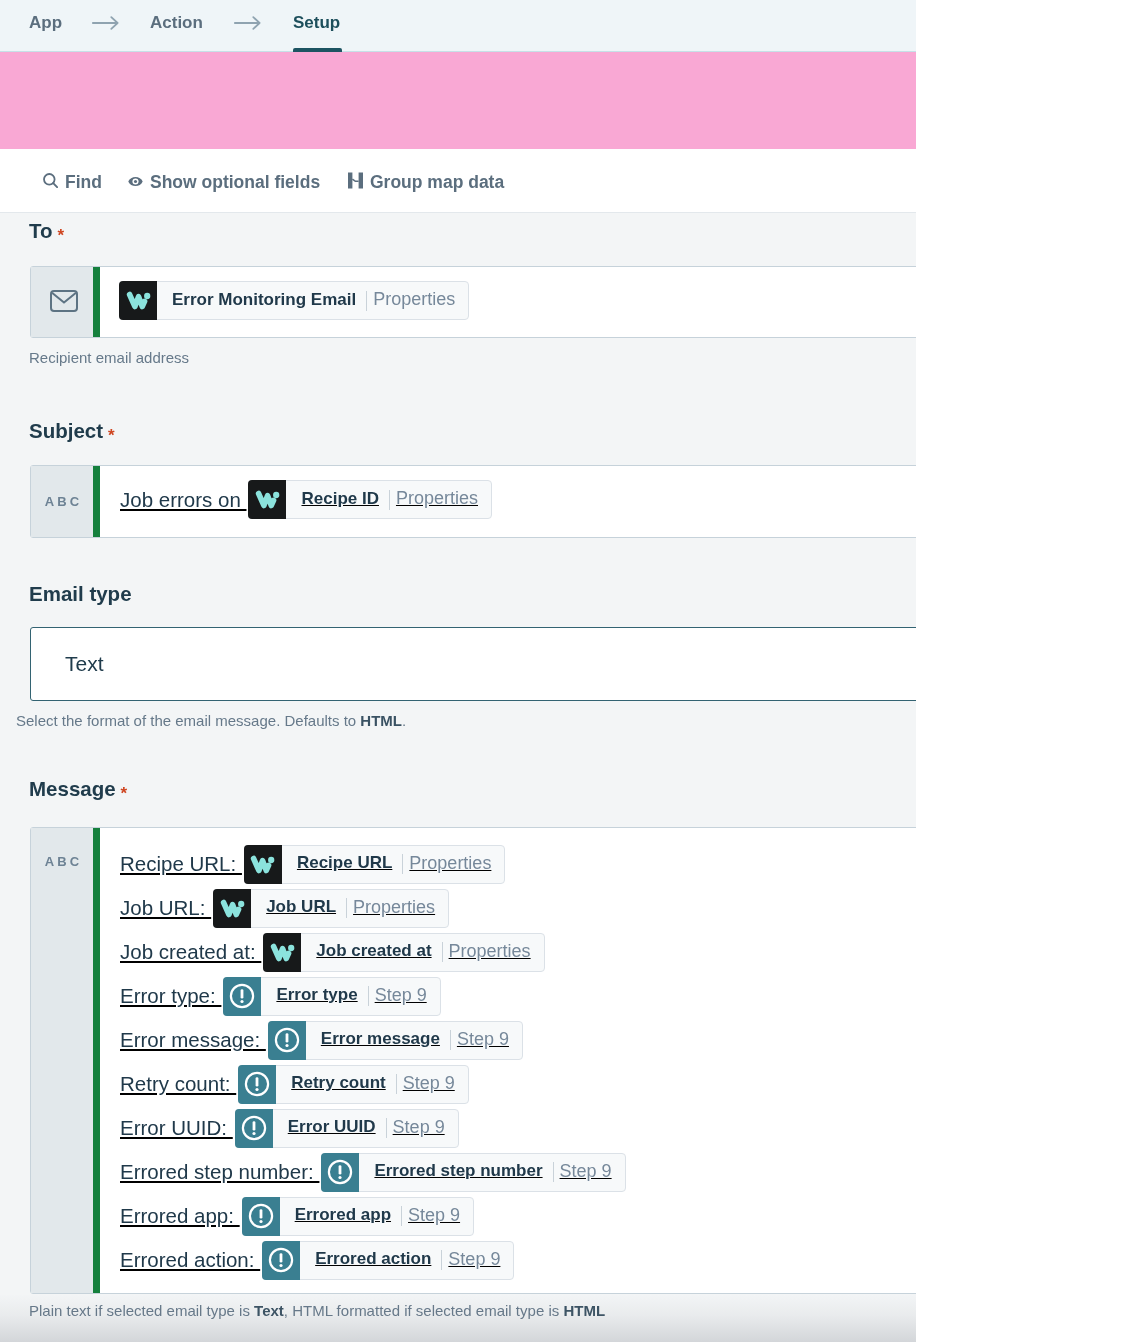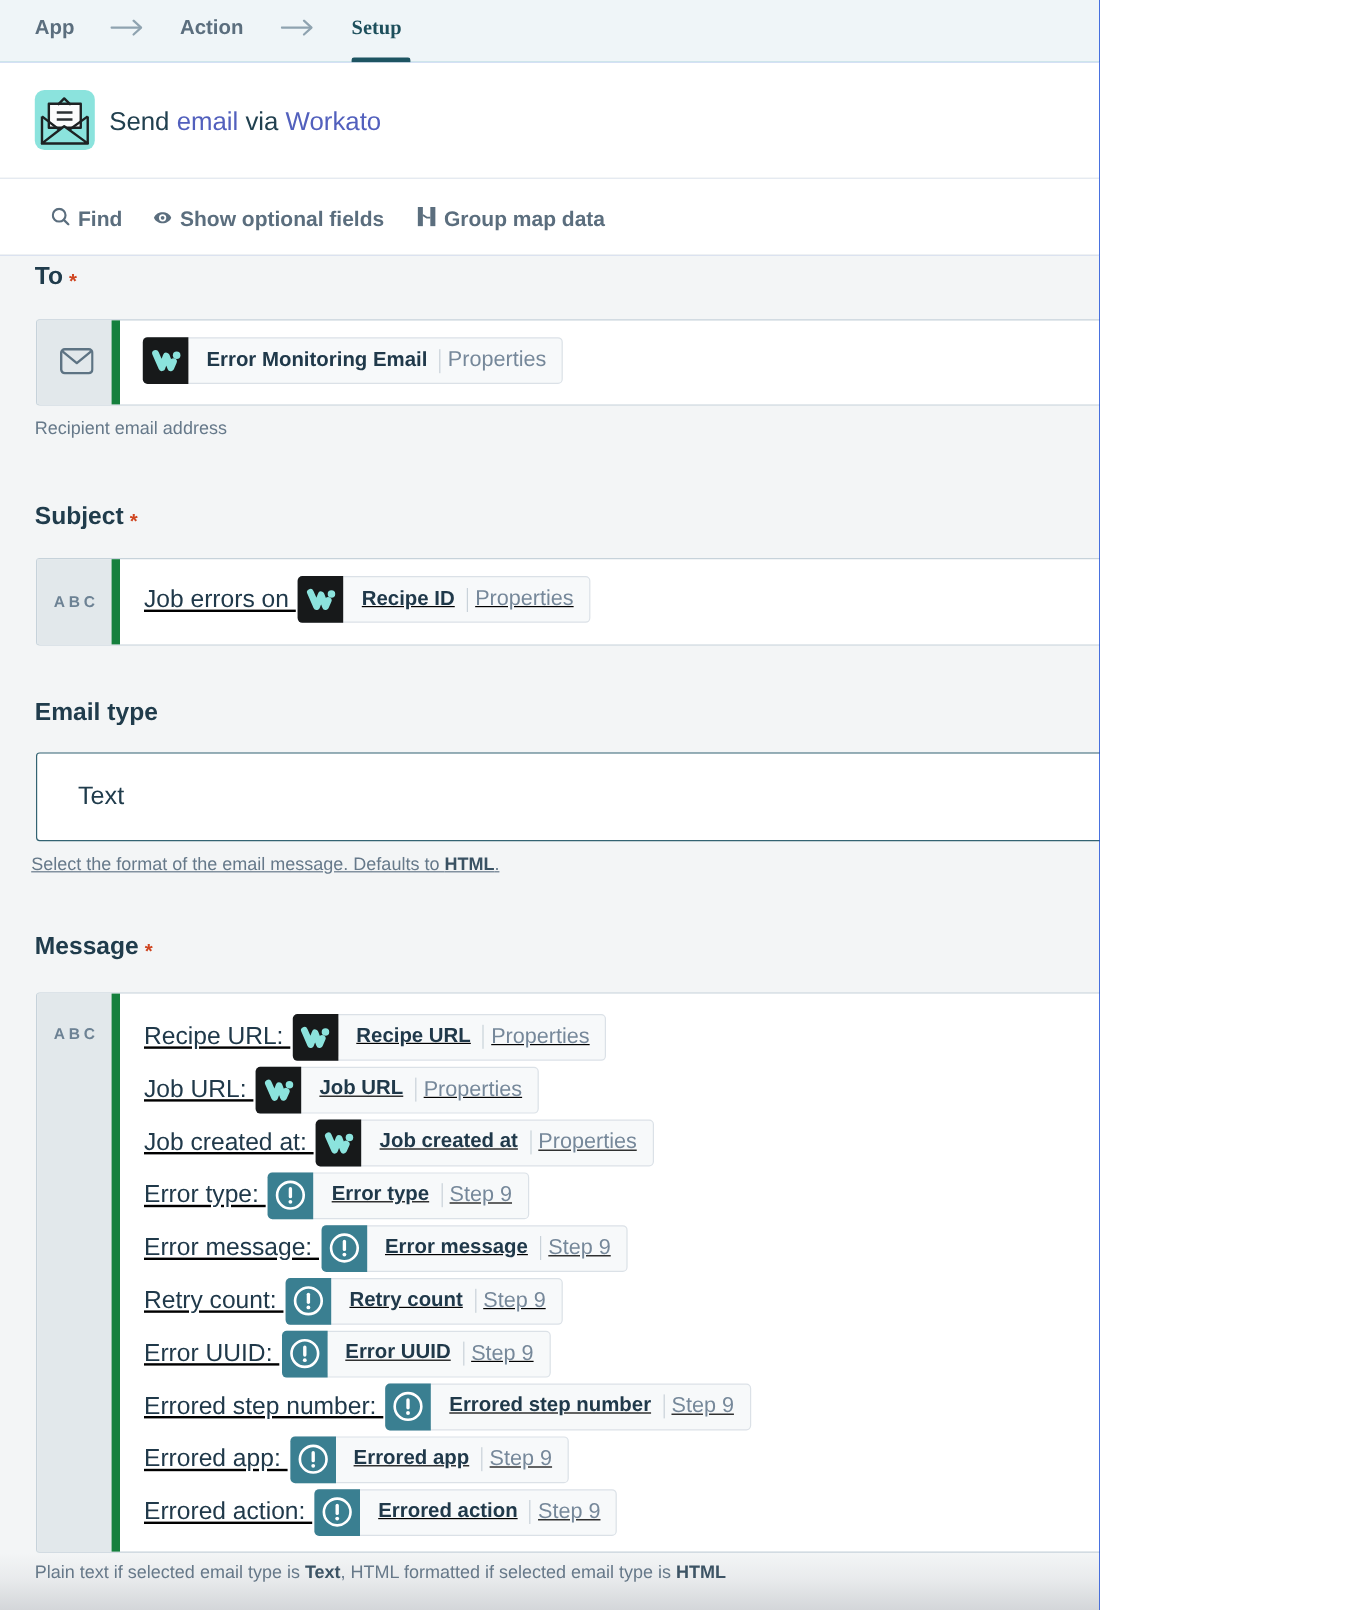--- a/index.html
+++ b/index.html
@@ -5,32 +5,32 @@
 <style>
   * { box-sizing: border-box; -webkit-font-smoothing: antialiased; }
   .crumbs, .titlerow, .toolbar, .form, .gutter, .pill-name, .pill-src, .msgtext, .selectval, .tb-item, .tb-reset, .flabel, .hint, .crumb, .titletext { filter: opacity(1); }
   html, body { margin:0; padding:0; }
   body {
     width:1134px; height:1342px; overflow:hidden;
     background:#ffffff;
     font-family:"Liberation Sans", sans-serif;
     -webkit-font-smoothing: antialiased;
   }
-  .page { width:916px; height:1342px; position:relative; background:#1d4ed8; overflow:hidden; transform:translateZ(0);padding-left:16px; }
+  .page { width:916px; height:1342px; position:relative; background:#f9a8d4; overflow:hidden; transform:translateZ(0);padding-left:16px; }
 
   
   .crumbs {
     position:absolute; left:0; top:0; width:1134px; height:52px;
     background:#eff5f8; border-bottom:1px solid #c6e1e8;
   }
   .crumb {
     font-size:17px; font-weight:700; color:#5b6e7e; letter-spacing:0;
     padding:0 0; white-space:nowrap; line-height:1;
   }
-  .crumb.active { color:#1d4f5c;font-family:Liberation Serif, serif; }
+  .crumb.active { color:#1d4f5c; }
   .crumb-arrow { color:#9fb2bd; font-size:17px; line-height:1; }
   .crumb-underline {
     position:absolute; left:293px; top:48px; width:49px; height:4px;
     background:#1d5462; border-radius:2px 2px 0 0; z-index:2;
   }
 
   
   .titlerow {
     position:absolute; left:0; top:52px; width:1134px; height:97px;
     background:#fff; border-bottom:1px solid #e3e8ec;
@@ -153,38 +153,20 @@
     <div class="crumb-arrow" style="left:234px;top:16px;position:absolute;">
       <svg width="27" height="14" viewBox="0 0 27 14">
           <path d="M0.8 7 H25" stroke="#8fa3b0" stroke-width="1.8" fill="none" stroke-linecap="round"></path>
           <path d="M19.3 1.2 L25.6 7 L19.3 12.8" stroke="#8fa3b0" stroke-width="1.8" fill="none" stroke-linecap="round" stroke-linejoin="round"></path>
         </svg>
     </div>
     <div class="crumb active" style="left:293px;top:14px;position:absolute;">Setup</div>
     <div class="crumb-underline"></div>
   </div>
 
-  <div class="titlerow">
-    <div class="appicon">
-      <svg width="50" height="50" viewBox="0 0 50 50">
-        <path d="M6.0 22.0 L6.0 44.5 L44.1 44.5 L44.1 22.0" fill="#8be3dd" stroke="#1d2223" stroke-width="2" stroke-linejoin="round"></path>
-        <path d="M11.7 11.4 L38.3 11.4 L38.3 31.5 L11.7 31.5 Z" fill="#fbfcfc" stroke="#1d2223" stroke-width="2" stroke-linejoin="round"></path>
-        <path d="M19.8 11.8 L24.5 7.0 L29.3 11.8" fill="none" stroke="#1d2223" stroke-width="2" stroke-linejoin="round" stroke-linecap="round"></path>
-        <path d="M18.3 18.8 H31.4 M18.3 24.6 H31.4" stroke="#2b3133" stroke-width="2"></path>
-        <path d="M6.0 22.0 L24.5 36.2 L44.1 22.0" fill="none" stroke="#1d2223" stroke-width="2" stroke-linejoin="round"></path>
-        <path d="M6.0 44.5 L24.5 30.2 L44.1 44.5 Z" fill="#8be3dd" stroke="#1d2223" stroke-width="2" stroke-linejoin="round"></path>
-      </svg>
-    </div>
-    <div class="titletext"><span>Send </span><span class="lnk">email</span><span> via </span><span class="lnk">Workato</span></div>
-    <div class="closebtn">
-      <svg width="29" height="29" viewBox="0 0 29 29">
-          <path d="M5 5 L24 24 M24 5 L5 24" stroke="#5b6e7e" stroke-width="2" stroke-linecap="round"></path>
-        </svg>
-    </div>
-  </div>
 
   <div class="toolbar">
     <div class="tb-item" style="left:43px;">
       <span><svg width="15" height="15" viewBox="0 0 15 15">
             <circle cx="6.3" cy="6.3" r="5.3" fill="none" stroke="#5b6e7e" stroke-width="1.8"></circle>
             <path d="M10.2 10.2 L14.1 14.1" stroke="#5b6e7e" stroke-width="1.9" stroke-linecap="round"></path>
           </svg></span>
       <span>Find</span>
     </div>
     <div class="tb-item" style="left:348px;">
@@ -264,21 +246,21 @@
     <div class="flabel" style="left:29px;top:371px;text-align:right;">Email type</div>
     <div class="selectbox" style="top:414px;">
       <div class="selectval">Text</div>
       <span style="position:absolute;right:52px;top:50%;transform:translateY(-50%);"><svg width="20" height="20" viewBox="0 0 20 20">
             <path d="M3 3 L17 17 M17 3 L3 17" stroke="#5d7383" stroke-width="1.7" stroke-linecap="round"></path>
           </svg></span>
       <span style="position:absolute;right:15px;top:50%;transform:translateY(-50%);"><svg width="18" height="10" viewBox="0 0 18 10">
             <path d="M1 1.5 L9 9 L17 1.5 Z" fill="#5d7383"></path>
           </svg></span>
     </div>
-    <div class="hint" style="left:26px;top:500px;text-decoration:underline;"><span>Select the format of the email message. Defaults to </span><b>HTML</b><span>.</span></div>
+    <div class="hint" style="left:16px;top:500px;"><span>Select the format of the email message. Defaults to </span><b>HTML</b><span>.</span></div>
 
     <div class="flabel" style="left:29px;top:566px;"><span>Message</span><span class="req">*</span></div>
     <div class="fieldbox" style="top:614px;height:467px;">
       <div class="gutter" style="align-items:flex-start;padding-top:26px;">ABC</div>
       <div class="fcontent">
         <div id="msglines" style="position:absolute;left:20px;top:14px;">
             <div class="msgline">
               <span class="msgtext">Recipe URL: </span>
               <span class="pill">
                 <span class="pill-logo">

